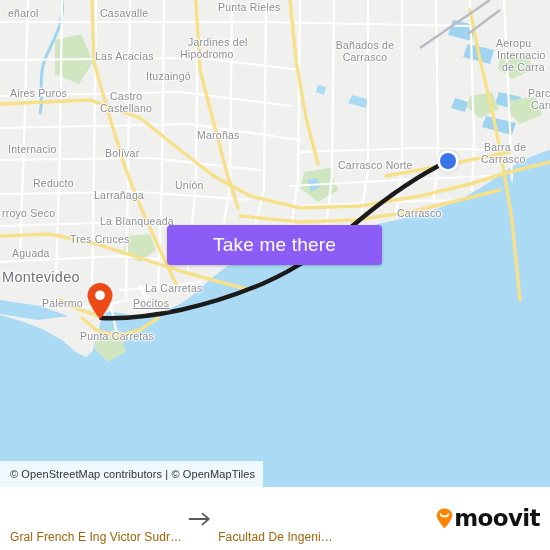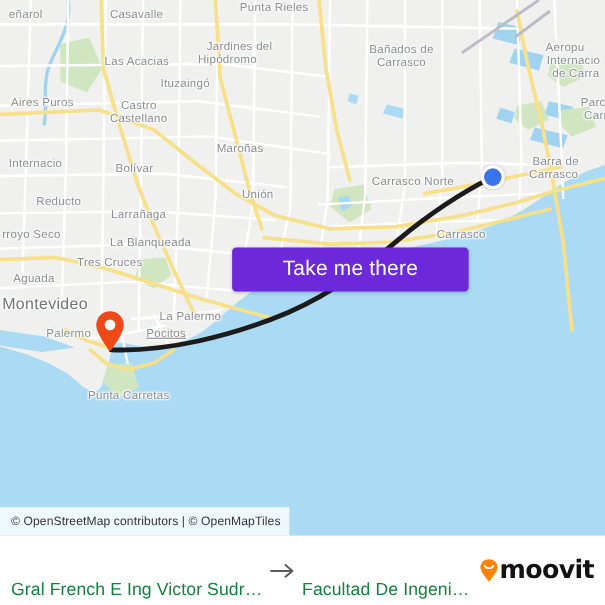--- a/index.html
+++ b/index.html
@@ -51,32 +51,31 @@
     content:"";position:absolute;left:3px;top:3px;
     width:16px;height:16px;border-radius:50%;
     background:#3a74e8;
   }
 
   
   .cta{
     position:absolute;
     left:167px;top:225px;
     width:215px;height:40px;
-    background:#6d28d9;
+    background:#8b5cf6;
     border-radius:4px;
     border:none;
     color:#ffffff;
     font-size:19px;
     font-family:"Liberation Sans", sans-serif;
     letter-spacing:.2px;
     cursor:pointer;
     display:flex;align-items:center;justify-content:center;
     box-shadow:0 1px 3px rgba(0,0,0,.22);
     padding:0;
-    margin-left:44px;
   }
 
   
   .attrib{
     position:absolute;left:0;bottom:0;
     height:26px;
     background:rgba(255,255,255,.80);
     display:flex;align-items:center;
     padding:0 8px 0 10px;
     font-size:11px;
@@ -93,21 +92,21 @@
     padding:0 10px;
     box-sizing:border-box;
   }
   .footer-route{
     display:flex;align-items:center;
     flex:1 1 auto;
     min-width:0;
     gap:6px;
   }
   .route-text{
-    font-size:16px;color:#15803d;
+    font-size:12px;color:#a16207;
     white-space:nowrap;overflow:hidden;text-overflow:ellipsis;
     letter-spacing:.1px;
     margin-top:36px;
   }
   .route-from{max-width:232px;}
   .route-to{max-width:168px;}
   .arrow-icon{
     flex:0 0 auto;width:24px;height:18px;color:#5a5a5a;display:block;
   }
   .brand{
@@ -249,32 +248,32 @@
         <div class="map-label" style="left: 100px; top: 103px;">Castellano</div>
         <div class="map-label" style="left: 528px; top: 88px;">Parc</div>
         <div class="map-label" style="left: 531px; top: 100px;">Carr</div>
         <div class="map-label" style="left: 197px; top: 130px;">Maroñas</div>
         <div class="map-label" style="left: 8px; top: 144px;">Internacio</div>
         <div class="map-label" style="left: 105px; top: 148px;">Bolívar</div>
         <div class="map-label" style="left: 484px; top: 142px;">Barra de</div>
         <div class="map-label" style="left: 481px; top: 154px;">Carrasco</div>
         <div class="map-label" style="left: 338px; top: 160px;">Carrasco Norte</div>
         <div class="map-label" style="left: 25px; top: 178px; margin-left: 8px;">Reducto</div>
-        <div class="map-label" style="left: 101px; top: 190px;">Larrañaga</div>
-        <div class="map-label" style="left: 175px; top: 172px; margin-left: 45px;">Unión</div>
+        <div class="map-label" style="left: 94px; top: 190px;">Larrañaga</div>
+        <div class="map-label" style="left: 175px; top: 180px;">Unión</div>
         <div class="map-label" style="left: 397px; top: 208px;">Carrasco</div>
         <div class="map-label" style="left: 2px; top: 208px;">rroyo Seco</div>
         <div class="map-label" style="left: 100px; top: 216px;">La Blanqueada</div>
         <div class="map-label" style="left: 70px; top: 234px;">Tres Cruces</div>
         <div class="map-label" style="left: 12px; top: 248px;">Aguada</div>
         <div class="map-label big" style="left: 2px; top: 272px;">Montevideo</div>
-        <div class="map-label" style="left: 145px; top: 283px;">La Palermo</div>
+        <div class="map-label" style="left: 145px; top: 283px;">La Carretas</div>
         <div class="map-label" style="left: 42px; top: 298px;">Palermo</div>
         <div class="map-label" style="left: 133px; top: 298px; text-decoration: underline;">Pocitos</div>
-        <div class="map-label" style="left: 80px; top: 331px; margin-top: 24px;">Punta Carretas</div>
+        <div class="map-label" style="left: 80px; top: 331px;">Punta Carretas</div>
       </div>
 
     <div class="pin" id="pin-marker" style="left: 100px; top: 320px;">
       <svg viewBox="0 0 28 38" width="28" height="38">
         <path d="M14 37.5 C14 37.5 26.5 21.5 26.5 13.6 C26.5 6.6 20.9 1 14 1 C7.1 1 1.5 6.6 1.5 13.6 C1.5 21.5 14 37.5 14 37.5 Z" fill="#ee4a18"></path>
         <circle cx="14" cy="13.3" r="4.9" fill="#ffffff"></circle>
       </svg>
     </div>
 
     <div class="dot-marker" id="dot-marker" style="left: 448px; top: 161px;"></div>

